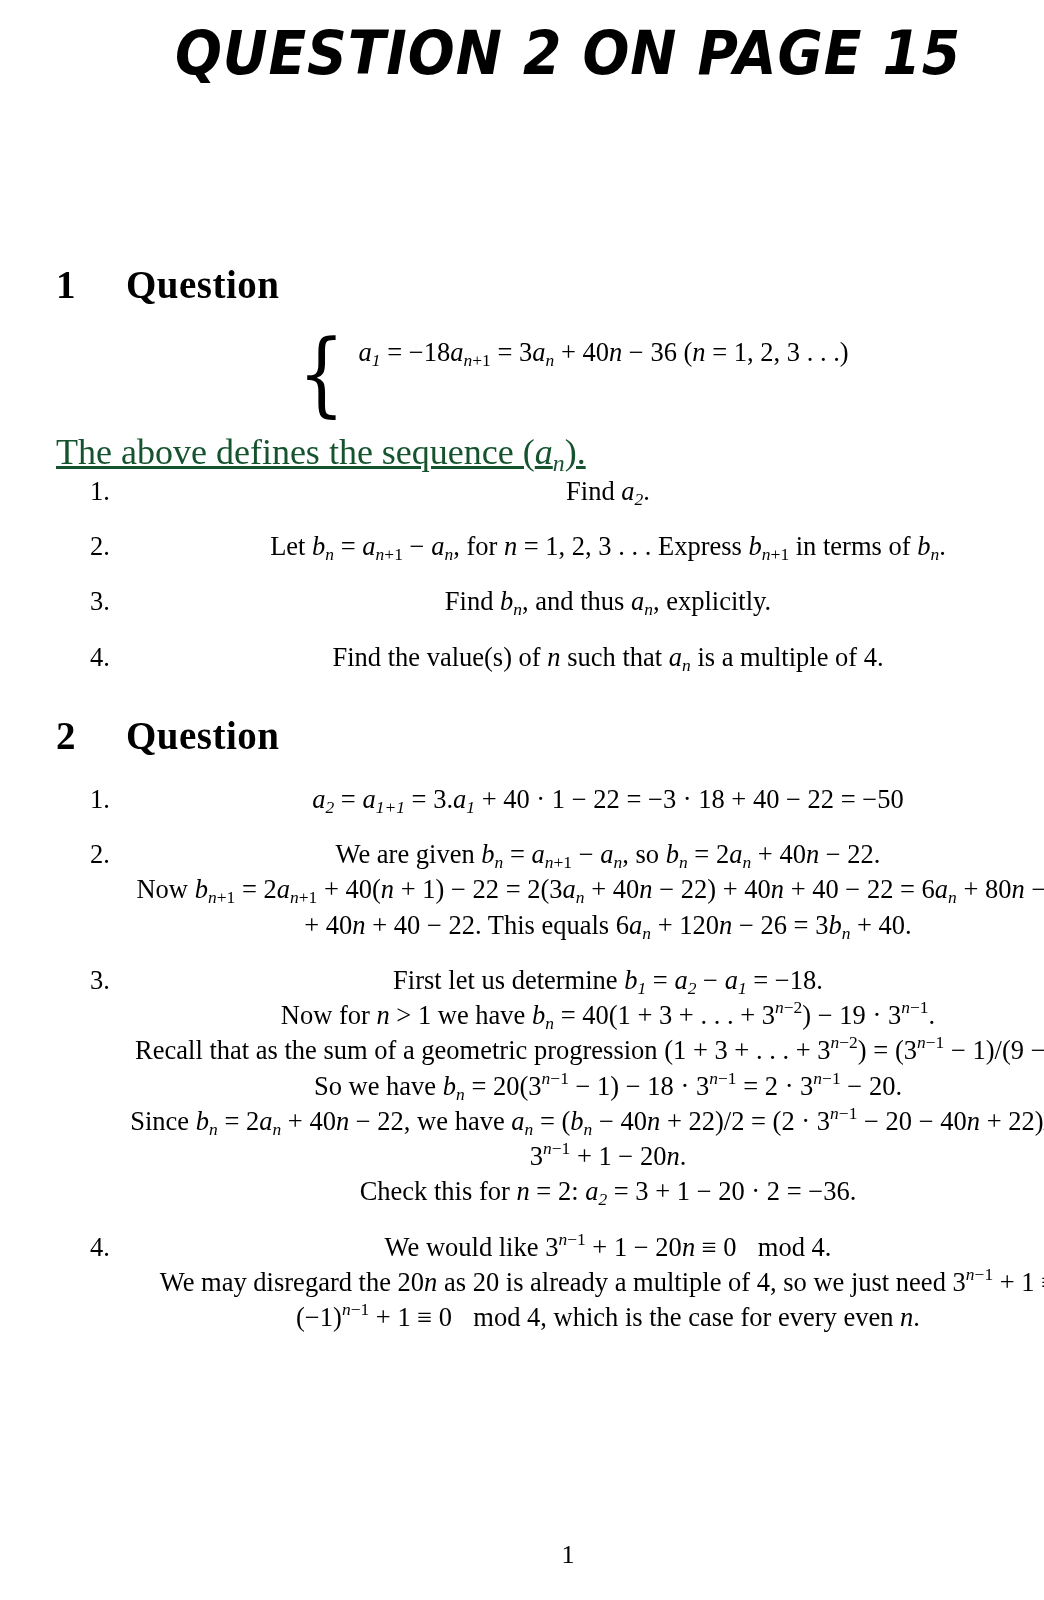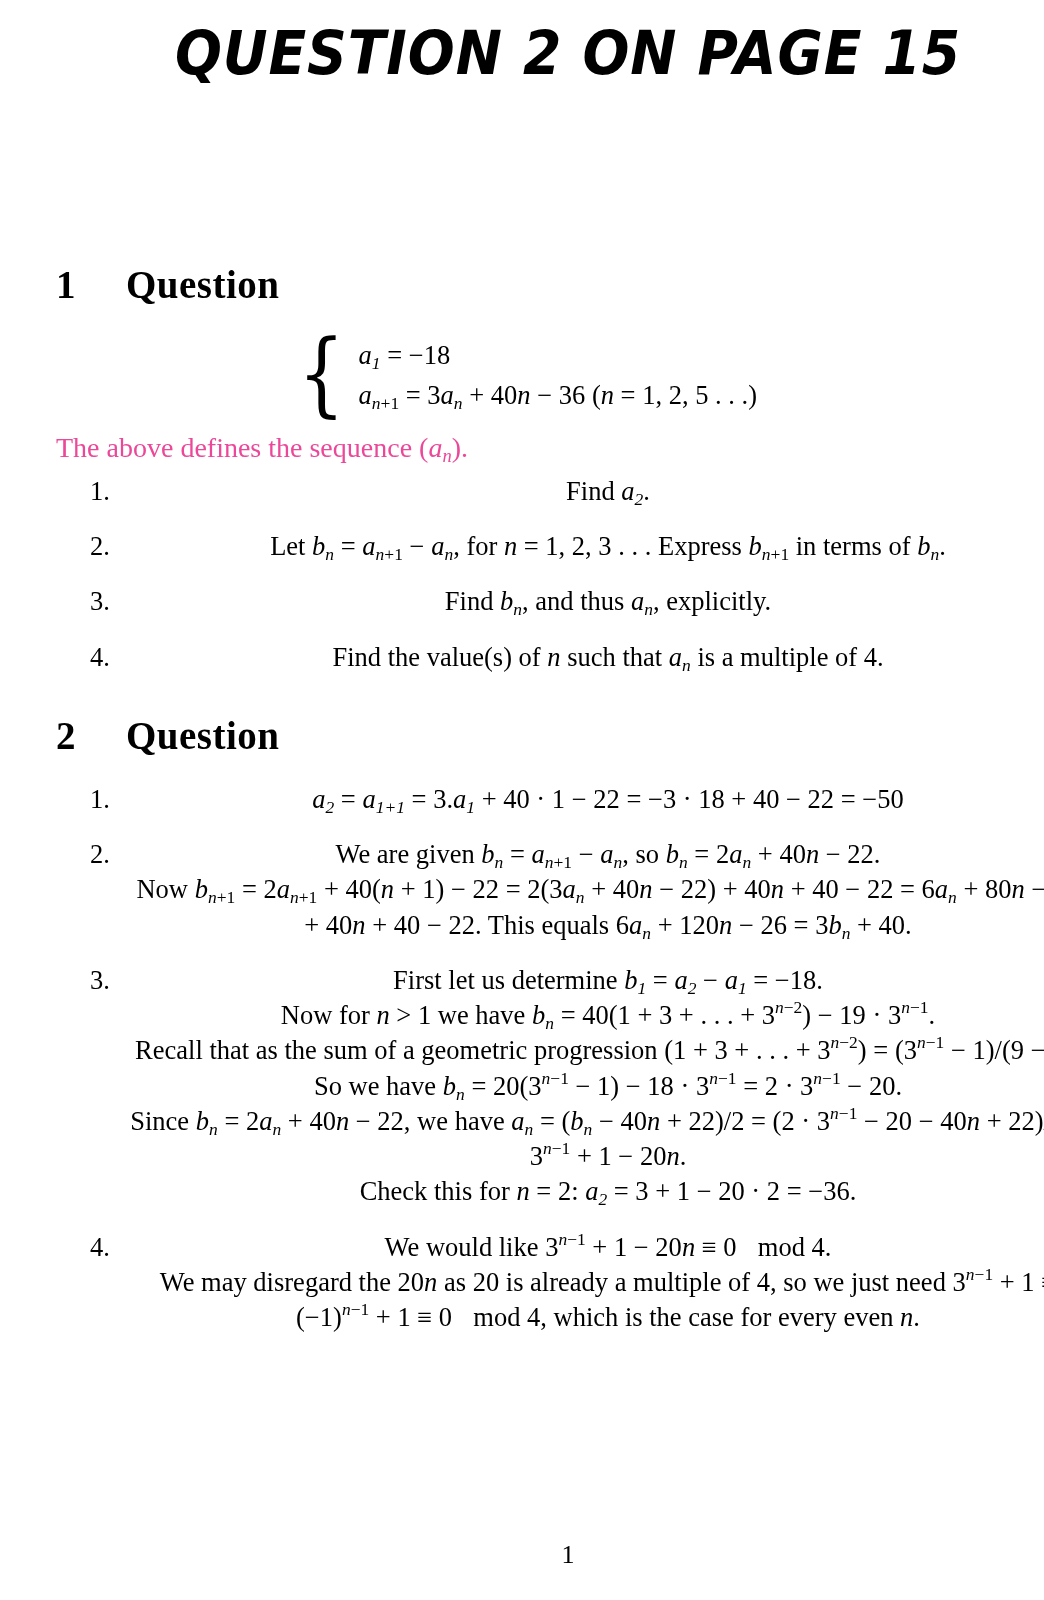--- a/index.html
+++ b/index.html
@@ -48,23 +48,24 @@
   }
   .section .num { display: inline-block; width: 70px; }
 
   #sec-question { top: 262px; }
   #sec-solution { top: 713px; }
 
   
   .mt {
     position: absolute;
     font-family: "Liberation Serif", "DejaVu Serif", serif;
-    font-size: 28px;
+    font-size: 36px;
     line-height: 1.26;
-    color: #ec4899;
+    color: #14532d;
+    text-decoration: underline;
   }
   .it { font-style: italic; }
   sub, sup { font-size: 0.66em; font-style: italic; line-height: 0; }
   sub { vertical-align: -0.28em; }
   sup { vertical-align: 0.62em; }
   sub .up, sup .up { font-style: normal; }
   .up { font-style: normal; }
   .spw { display:inline-block; width:.8em; }
 
   
@@ -76,21 +77,21 @@
     align-items: stretch;
   }
   #cases .brace {
     font-size: 92px;
     line-height: 0.94;
     font-family: "DejaVu Serif", serif;
     margin-right: 2px;
     transform: scaleX(0.8) translateY(-2px);
     transform-origin: left center;
   }
-  #cases .rows { display: flex; flex-direction: column; justify-content: center; }
+  #cases .rows { display: flex; flex-direction: row; justify-content: center; }
   #cases .rows > div { font-size: 26.5px; line-height: 1.5; white-space: nowrap; }
 
   
   .olist { position: absolute; left: 0; width: 1044px; }
   .li {
     position: relative;
     padding-left: 80px;
     margin-bottom: 20px;
     font-size: 26.5px;
     line-height: 1.33;
@@ -131,21 +132,21 @@
     <span class="num">1</span><span>Question</span>
   </div>
 
   <div id="cases">
     <div class="brace">{</div>
     <div class="rows">
       <div>
         <span class="it">a</span><sub>1</sub> <span class="up">= −18</span>
       </div>
       <div>
-        <span class="it">a</span><sub><span class="it">n</span><span class="up">+1</span></sub> <span class="up">= 3</span><span class="it">a</span><sub><span class="it">n</span></sub> <span class="up">+ 40</span><span class="it">n</span> <span class="up">− 36 (</span><span class="it">n</span> <span class="up">= 1, 2, 5 . . .)</span>
+        <span class="it">a</span><sub><span class="it">n</span><span class="up">+1</span></sub> <span class="up">= 3</span><span class="it">a</span><sub><span class="it">n</span></sub> <span class="up">+ 40</span><span class="it">n</span> <span class="up">− 36 (</span><span class="it">n</span> <span class="up">= 1, 2, 3 . . .)</span>
       </div>
     </div>
   </div>
 
   <div class="mt" id="q-intro">
     The above defines the sequence (<span class="it">a</span><sub><span class="it">n</span></sub>).
   </div>
 
   <div class="olist" id="q-list">
 

